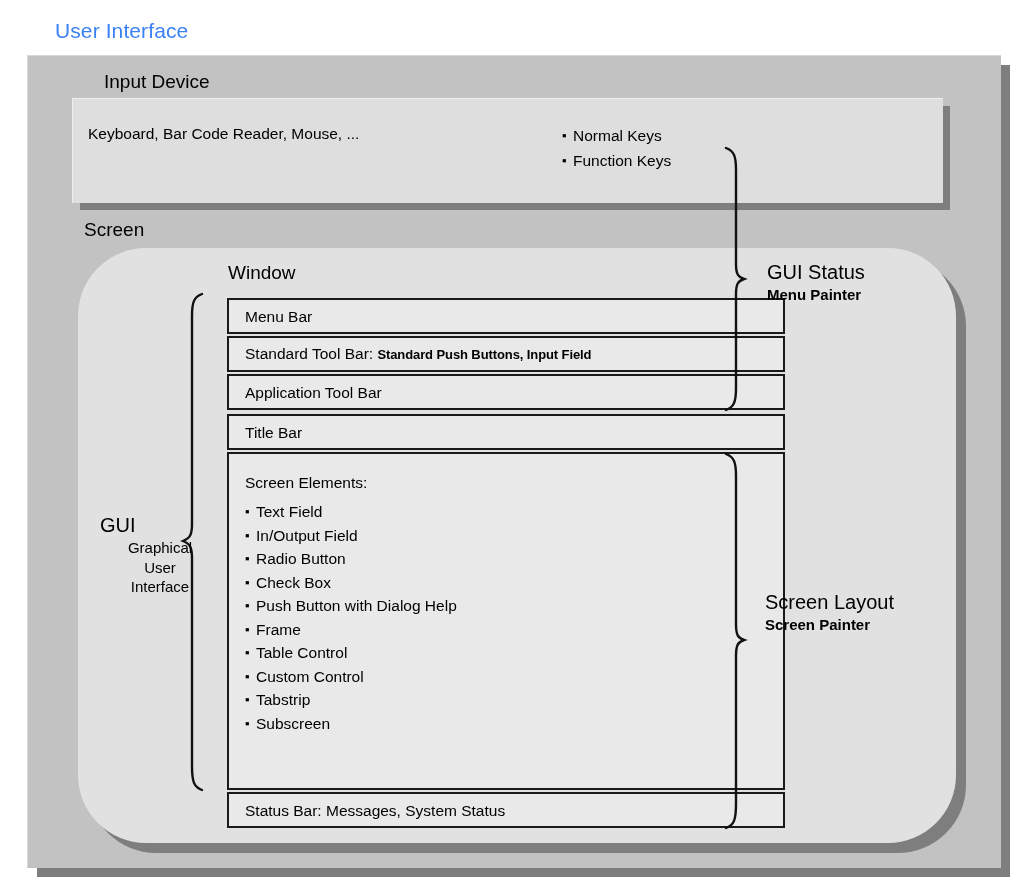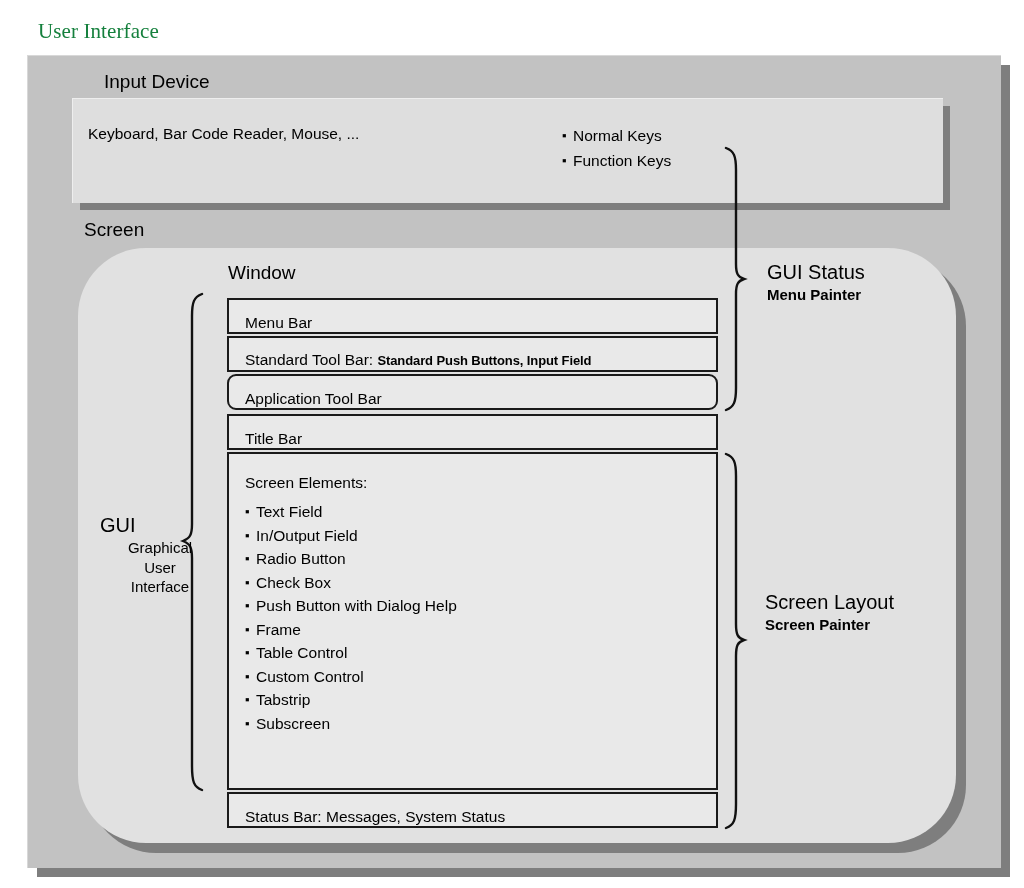--- a/index.html
+++ b/index.html
@@ -6,25 +6,24 @@
   body{
     width:1024px;height:888px;position:relative;overflow:hidden;
     font-family:"Liberation Sans","DejaVu Sans",sans-serif;
     color:#000;
     -webkit-font-smoothing:none;
   }
   .abs{position:absolute;}
 
   
   #page-title{
-    left:38px; top:18px;
+    left:55px; top:18px;
     font-size:21px; line-height:26px; letter-spacing:.1px;
-    color:#15803d;
+    color:#3b82f6;
     white-space:nowrap;
-    font-family:Liberation Serif, serif;
   }
 
   
   #ui-panel-shadow{
     left:37px; top:65px; width:973px; height:812px;
     background:#7e7e7e;
   }
   #ui-panel{
     left:27px; top:55px; width:973px; height:812px;
     background:#c2c2c2;
@@ -79,38 +78,38 @@
     border-radius:68px;
   }
 
   
   #window-label{
     left:228px; top:261px;
     font-size:19px; line-height:24px; white-space:nowrap;
   }
 
   .wbox{
-    left:227px; width:491px;
+    left:227px; width:558px;
     background:#e9e9e9;
     border:2px solid #1a1a1a;
     box-sizing:border-box;
-    display:flex; align-items:flex-end;
+    display:flex; align-items:center;
   }
   .wbox .wlabel{
     padding-left:16px;
     font-size:15.5px; line-height:19px;
     white-space:nowrap;
   }
   .wbox .wlabel .sub{
     font-size:13px; font-weight:bold; letter-spacing:-0.1px;
   }
 
   #box-menu-bar        {top:298px;  height:36px;}
   #box-standard-toolbar{top:336px;  height:36px;}
-  #box-application-tool{top:374px;  height:36px;border-radius:9px;}
+  #box-application-tool{top:374px;  height:36px;}
   #box-title-bar       {top:414px;  height:36px;}
   #box-screen-elements {top:452px;  height:338px; display:block;}
   #box-status-bar      {top:792px;  height:36px;}
 
   #screen-elements-head{
     padding:19px 0 0 16px;
     font-size:15.5px; line-height:19px; white-space:nowrap;
   }
   #screen-elements-list{
     margin-top:8px; padding-left:16px;

